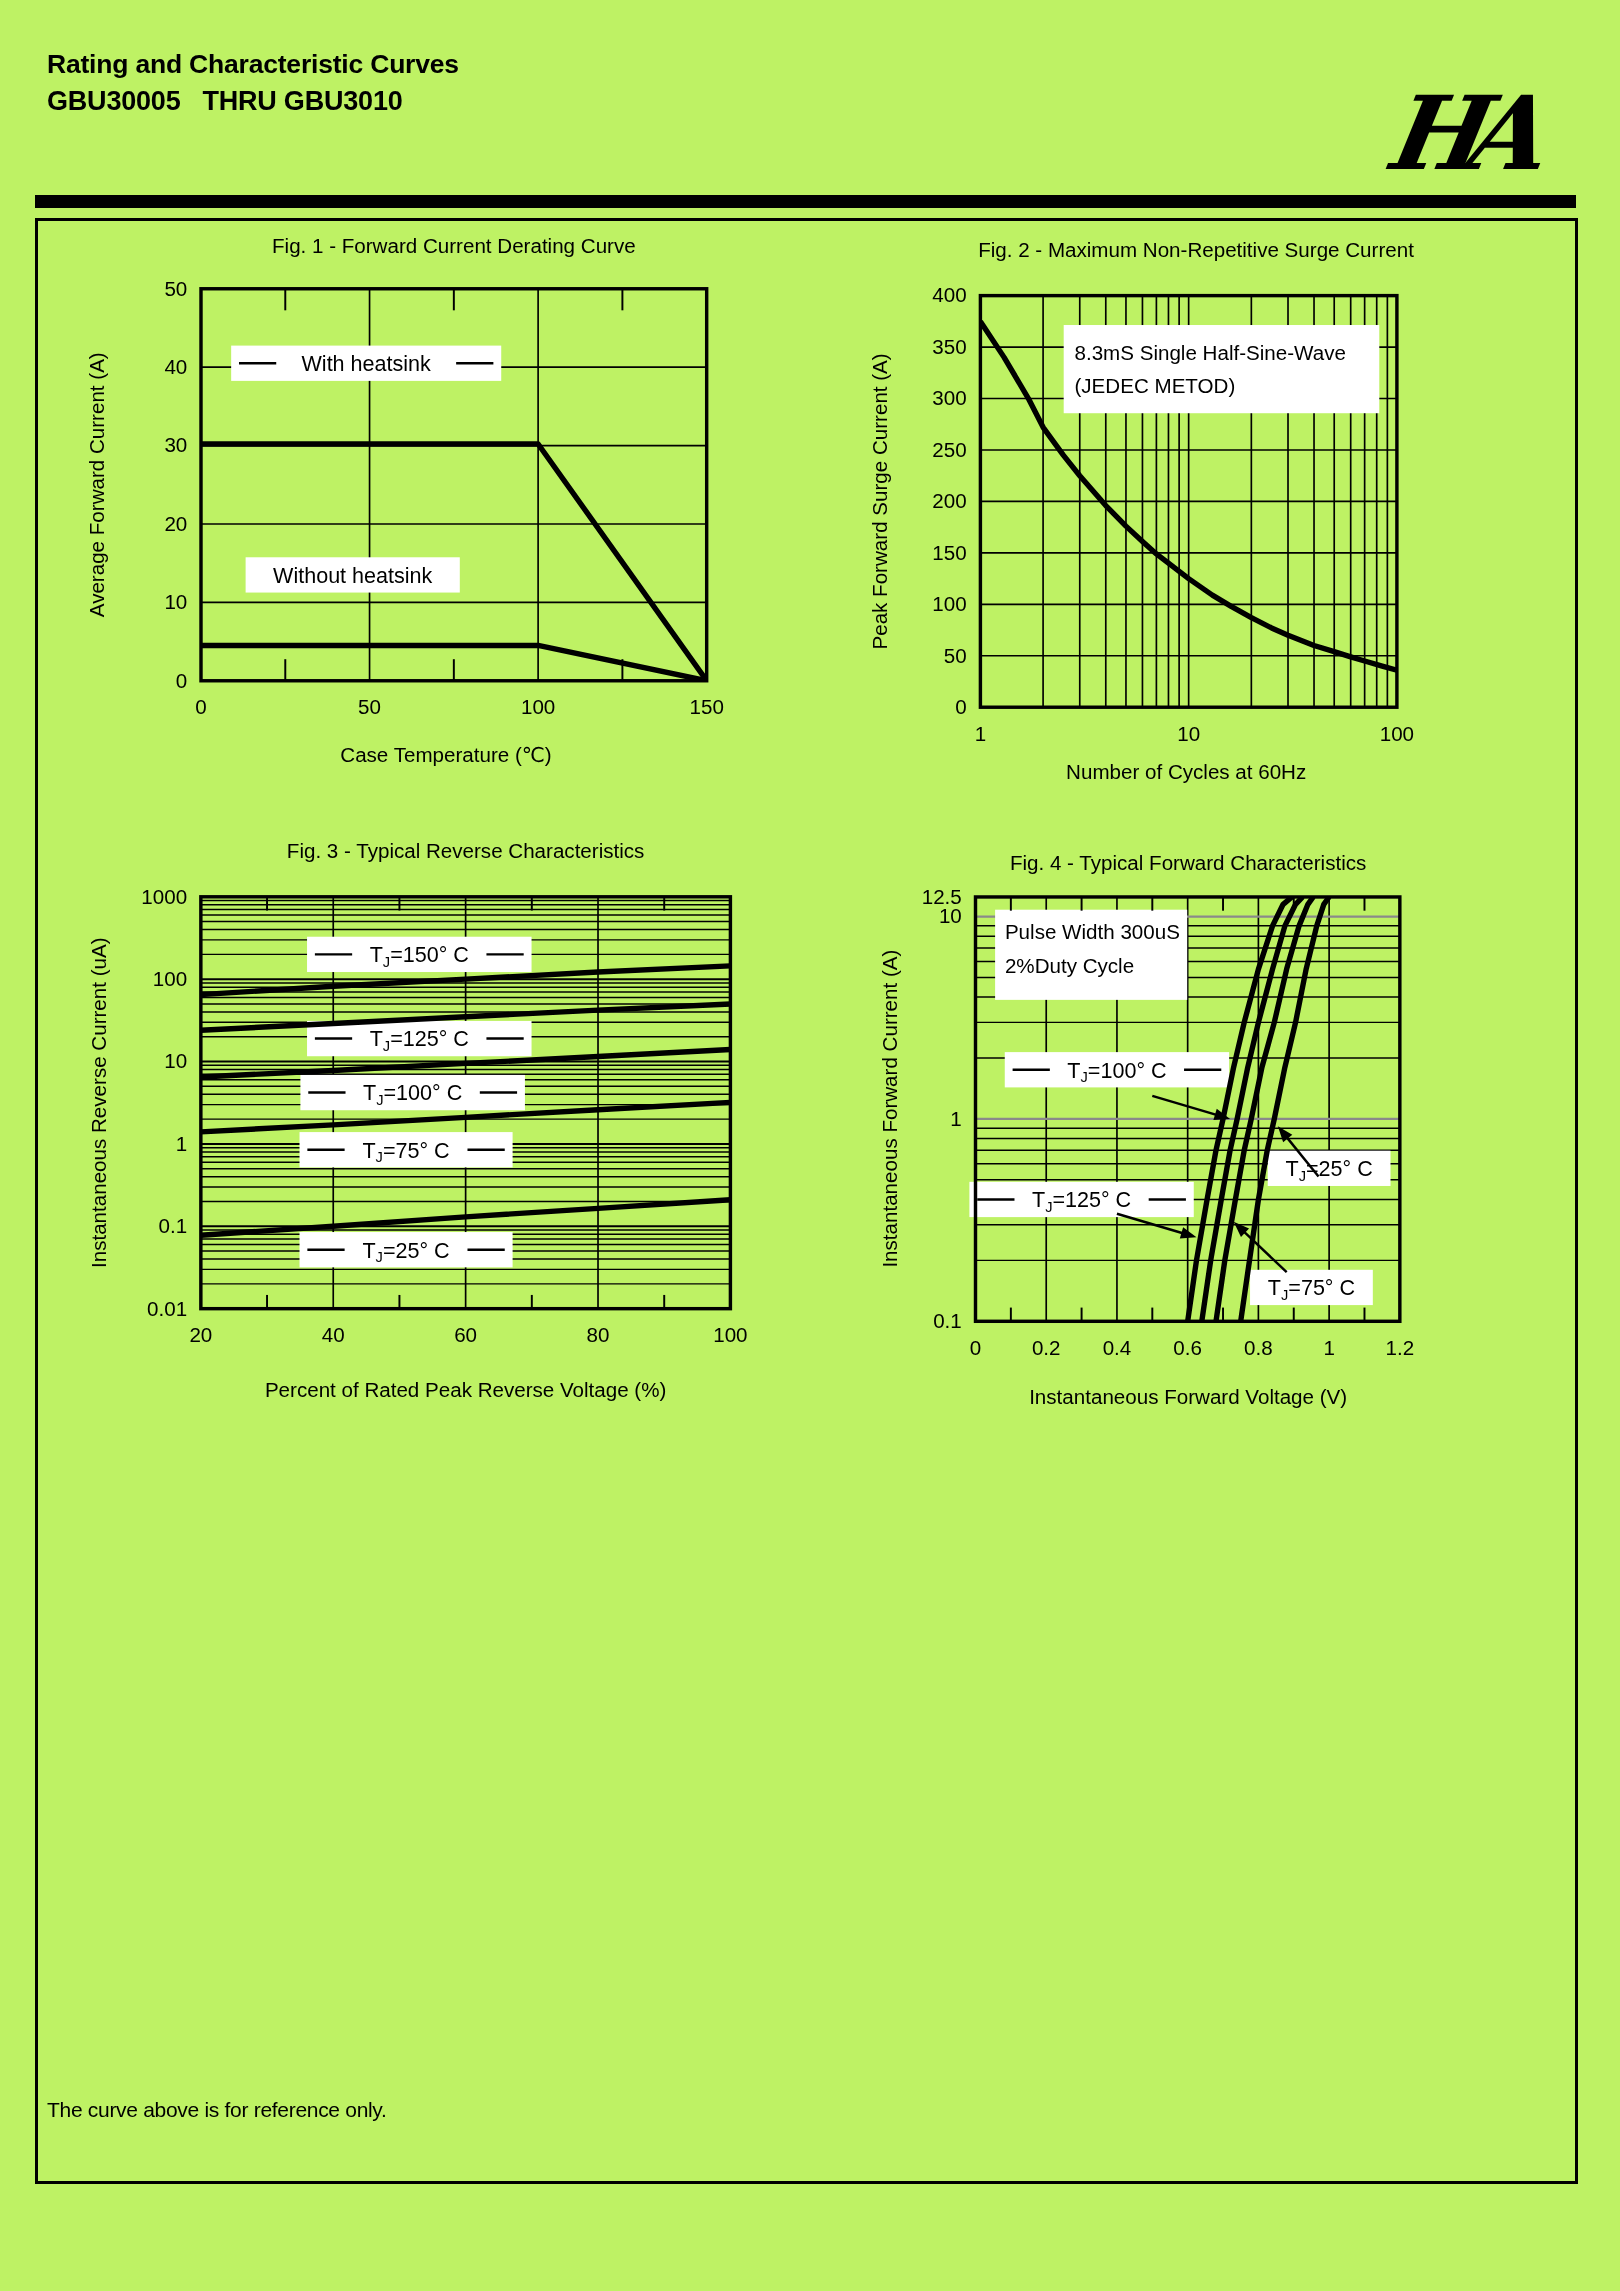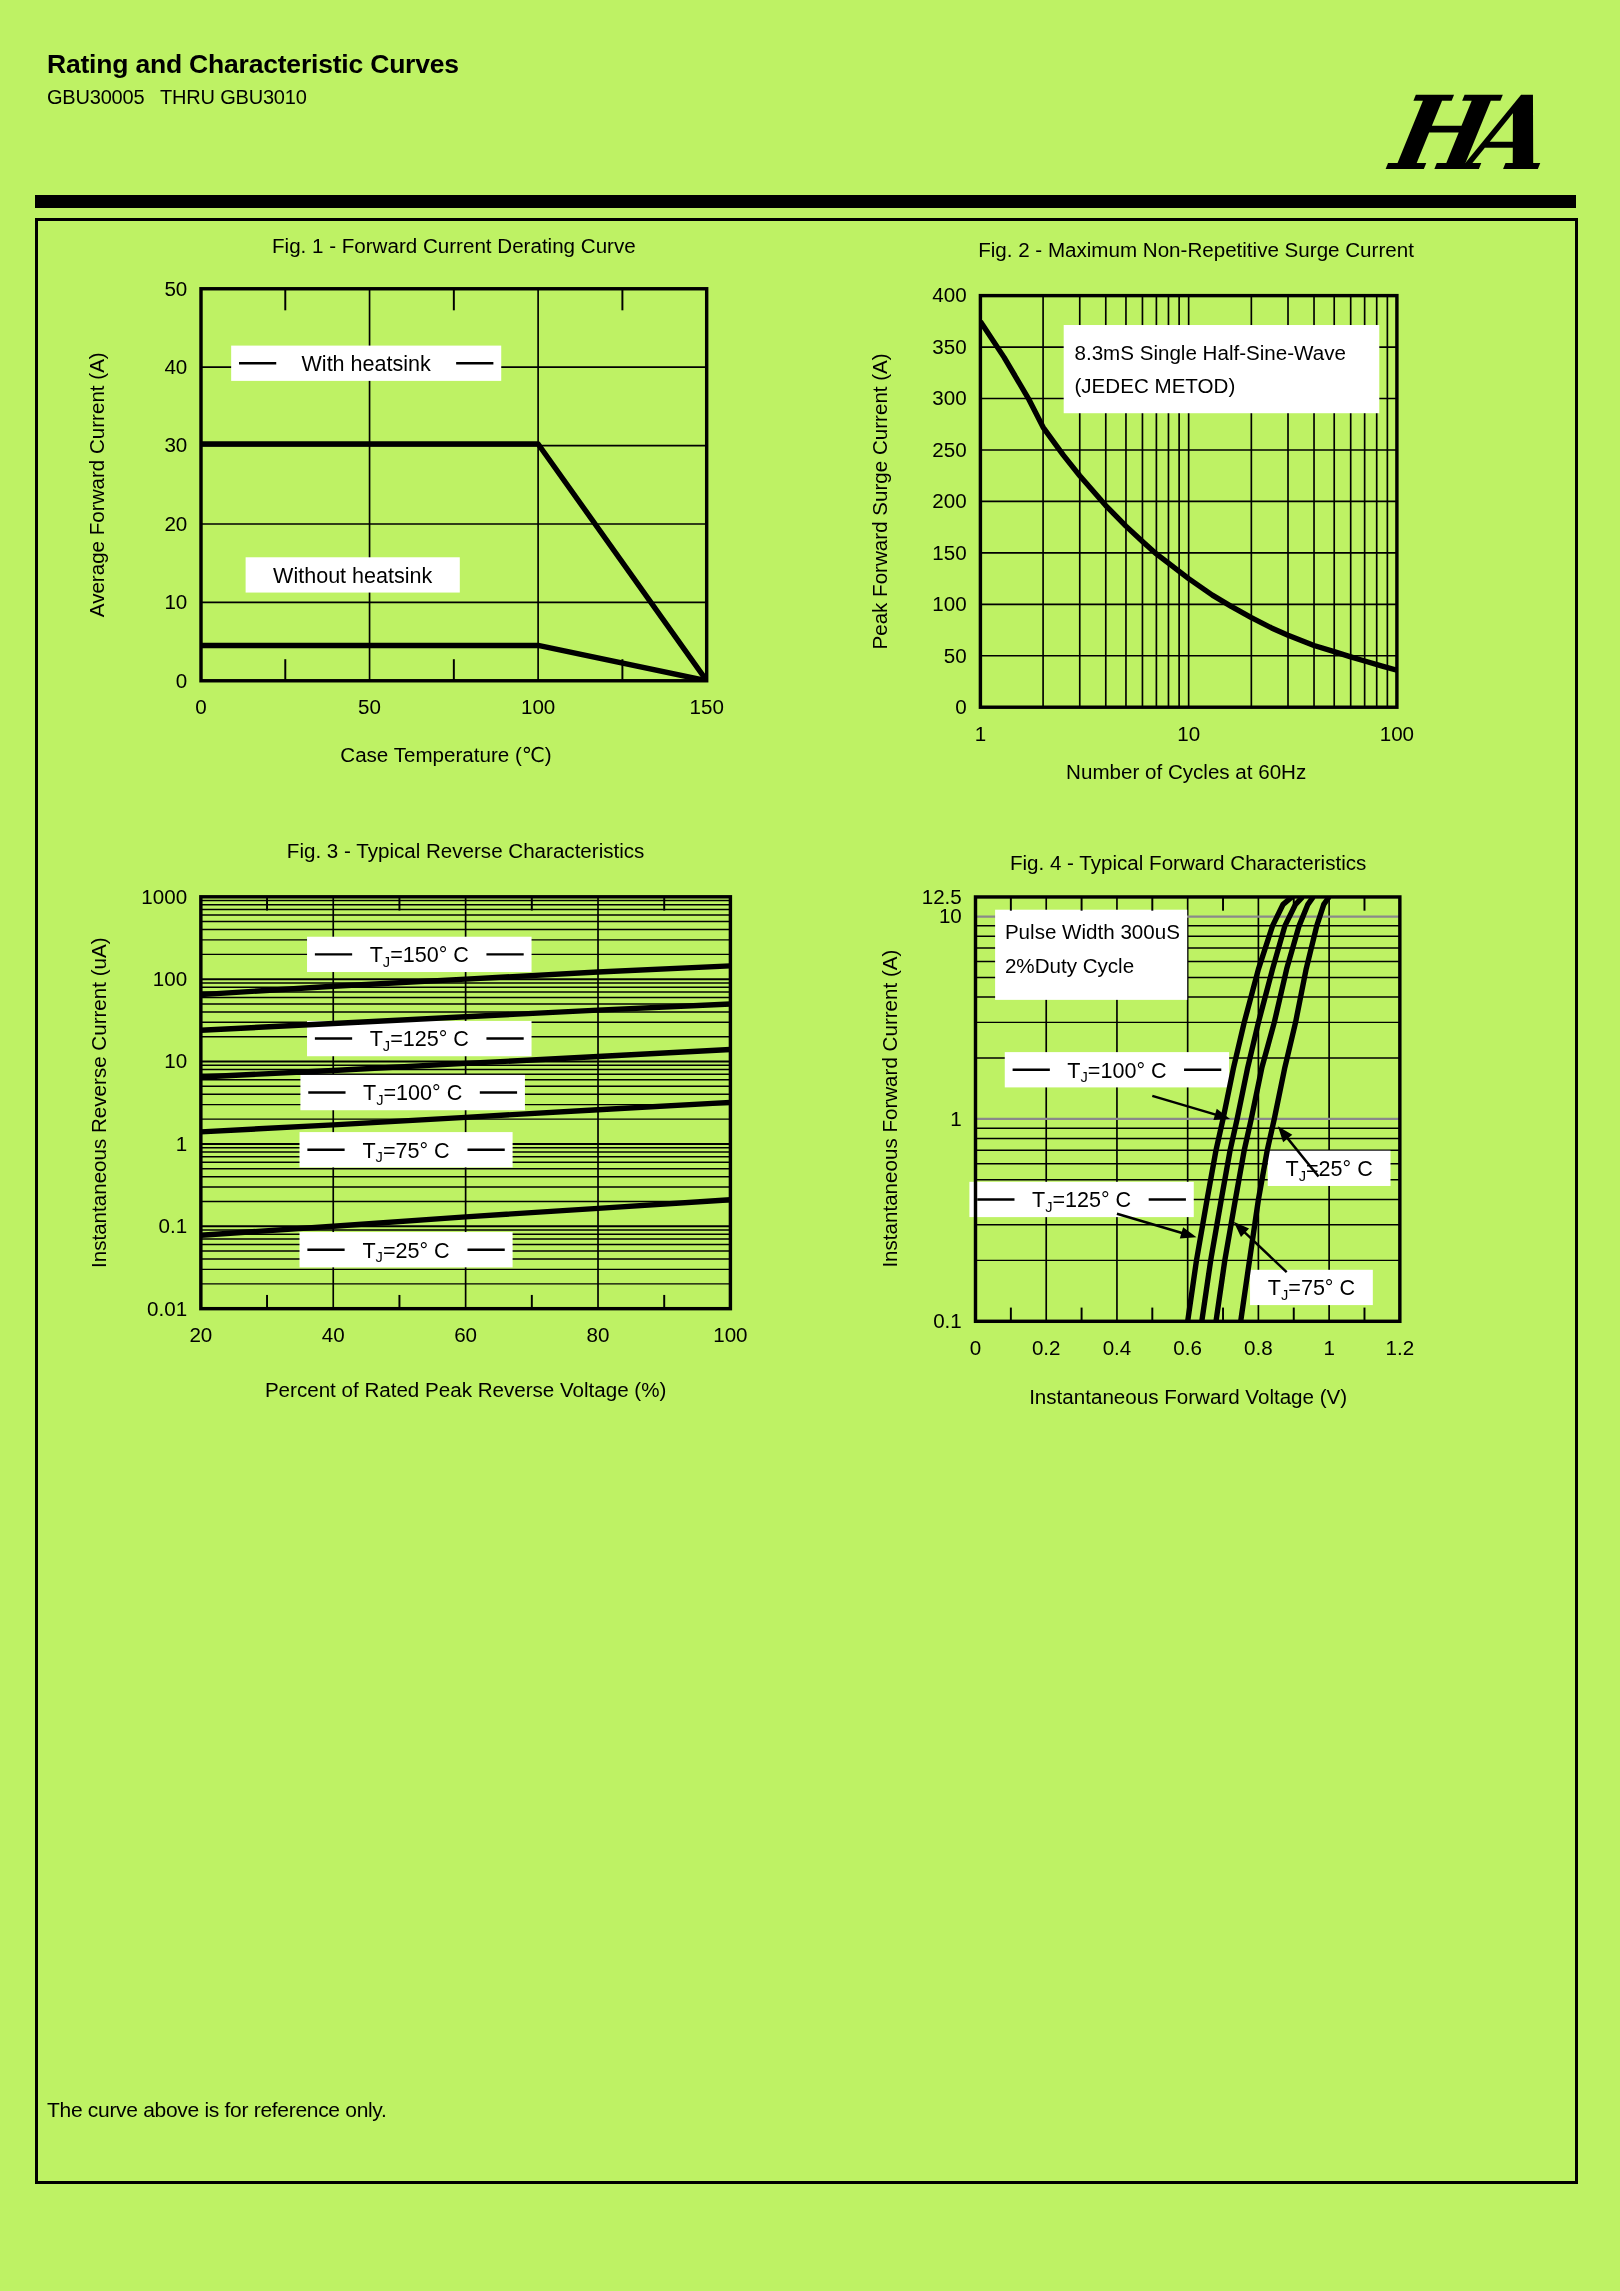--- a/index.html
+++ b/index.html
@@ -1,21 +1,21 @@
 <!DOCTYPE html>
 <html><head>
 <meta charset="utf-8">
 <style>
   html,body{margin:0;padding:0;background:#e8e8e8;}
   #page{
     position:relative;width:1620px;height:2292px;background:#bef264;
     font-family:"Liberation Sans","DejaVu Sans",sans-serif;color:#000;overflow:hidden;
   }
   .hdr-title{position:absolute;left:47px;top:49px;font-size:26.5px;font-weight:bold;letter-spacing:-0.2px;}
-  .hdr-sub{position:absolute;left:47px;top:86px;font-size:20px;font-weight:normal;white-space:pre;letter-spacing:-0.2px;}
+  .hdr-sub{position:absolute;left:47px;top:86px;font-size:27px;font-weight:bold;white-space:pre;letter-spacing:-0.2px;}
   #logo{position:absolute;left:1348px;top:71px;width:250px;height:118px;}
   .hdr-rule{position:absolute;left:35px;top:195px;width:1541px;height:12.7px;background:#000;}
   .content-box{position:absolute;left:35px;top:218px;width:1543px;height:1966px;border:3.9px solid #000;box-sizing:border-box;background:transparent;}
   .fig{position:absolute;}
   .footer-note{position:absolute;left:47px;top:2098px;font-size:21px;letter-spacing:-0.3px;}
   svg text{font-family:"Liberation Sans","DejaVu Sans",sans-serif;fill:#000;}
 </style>
 </head>
 <body>
 

